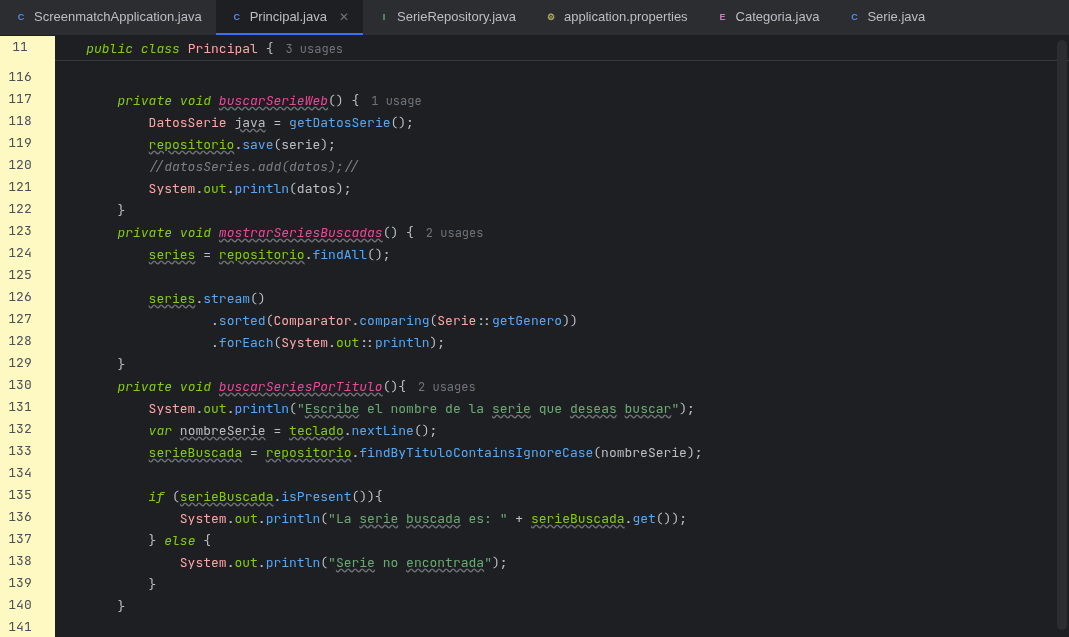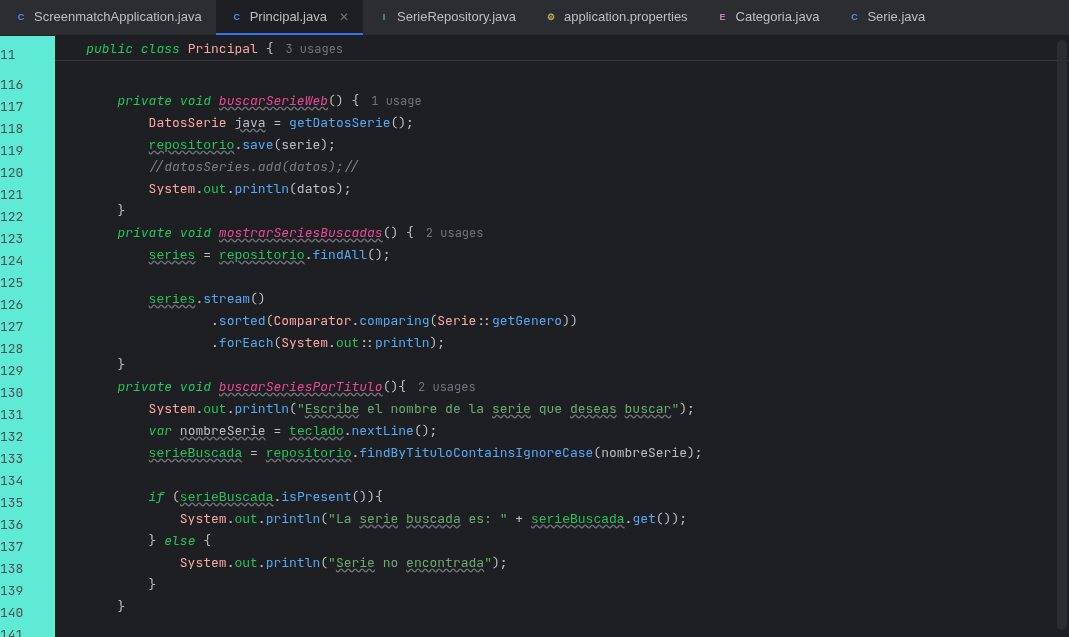--- a/index.html
+++ b/index.html
@@ -49,43 +49,43 @@
     .tab-icon.enum { color: #c77dbb; }
     .tab-close { margin-left: 6px; color: #6f737a; font-size: 12px; }
     
     .editor {
       display: flex;
       height: calc(100% - 36px);
       overflow: auto;
     }
     .gutter {
       width: 55px;
-      background: #5eead4;
-      text-align: left;
+      background: #fef9c3;
+      text-align: center;
       padding-right: 15px;
       color: #4b5059;
       flex-shrink: 0;
-      padding-top: 8px;
+      padding-top: 0;
     }
     .gutter .ln { height: 22px; line-height: 22px; }
     .code {
       flex: 1;
       padding-top: 2px;
       font-style: italic;
     }
     .code-line {
       height: 22px;
       line-height: 22px;
       white-space: pre;
     }
-    .kw { color: #22c55e; font-style: italic; }
+    .kw { color: #84cc16; font-style: italic; }
     .cls { color: #fca5a5; font-style: normal; }
     .mtd { color: #56a8f5; font-style: normal; }
     .mtd-decl { color: #ec4899; font-style: italic; text-decoration: underline wavy #6f737a; }
-    .fld { color: #22c55e; font-style: normal; font-family: Liberation Mono, monospace; }
+    .fld { color: #84cc16; font-style: normal; }
     .warn { text-decoration: underline wavy #6f737a; }
     .str { color: #6aab73; font-style: normal; }
     .cmt { color: #7a7e85; }
     .op { color: #bcbec4; font-style: normal; }
     .usage { color: #6f737a; font-style: normal; font-size: 12px; margin-left: 12px; }
     .nrm { font-style: normal; }
     .strw { color: #6aab73; font-style: normal; text-decoration: underline wavy #6f737a; }
     .scrollbar {
       position: absolute;
       right: 2px;

